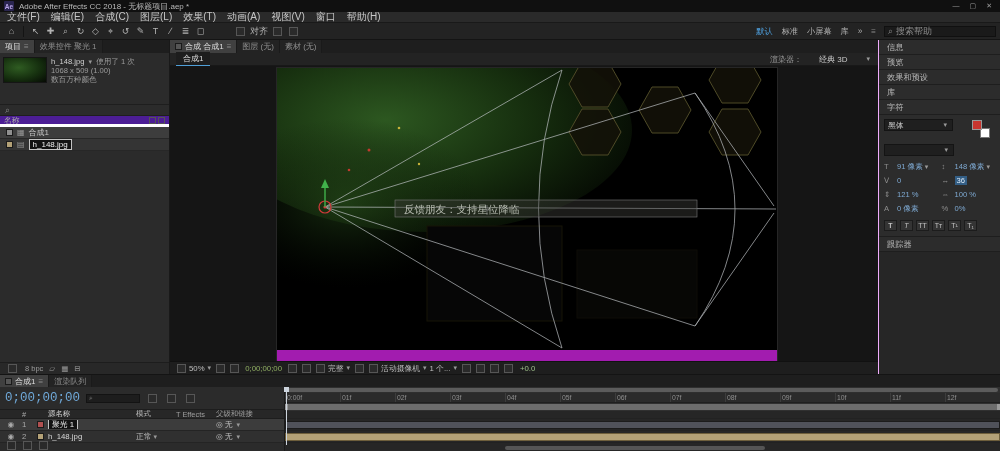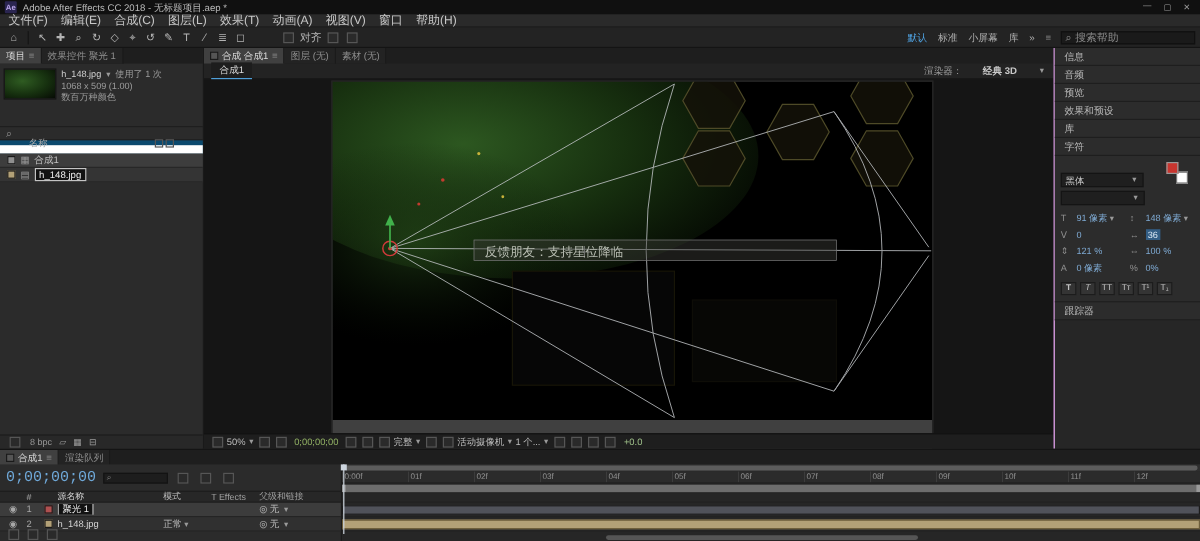--- a/index.html
+++ b/index.html
@@ -28,46 +28,46 @@
   .tabsrow{height:13px;background:#1e1e1e;display:flex;align-items:stretch;font-size:8px}
   .tab{display:flex;align-items:center;gap:3px;padding:0 5px;color:#8f8f8f;background:#232323;border-right:1px solid #1a1a1a}
   .tab.active{background:#404040;color:#dcdcdc}
   .grip{color:#8a8a8a;font-size:8px}
   .preview{display:flex;gap:4px;padding:4px 3px}
   .thumb{width:44px;height:26px;flex:none;border:1px solid #151515;background:
      radial-gradient(ellipse at 35% 40%, #2f5c22 0%, #16300f 55%, #060a04 100%)}
   .meta{font-size:7.6px;line-height:9px;color:#9c9c9c}
   .meta .fname{color:#d0d0d0}
   .searchrow{height:12px;border-top:1px solid #1e1e1e;border-bottom:1px solid #1e1e1e;display:flex;align-items:center;padding:0 5px;color:#8a8a8a;margin-top:16px}
-  .listhdr{height:11px;background:#0c4a6e;border-bottom:7px solid #ffffff;display:flex;align-items:center;padding:0 24px;color:#a8a8a8;font-size:7.8px}
+  .listhdr{height:11px;background:#4c1d95;border-bottom:3px solid #ffffff;display:flex;align-items:center;padding:0 4px;color:#a8a8a8;font-size:7.8px}
   .hdricons{margin-left:auto;display:flex;gap:2px}
   .hdricons i{width:7px;height:7px;border:1px solid #555;display:block}
   .prow{height:12px;display:flex;align-items:center;gap:4px;padding:0 6px;font-size:8px;border-bottom:1px solid #272727}
   .prow.sel{background:#3d3d3d}
   .prow.sel2{background:#343434}
   .chip{width:7px;height:7px;flex:none;border:1px solid #1a1a1a}
   .typeicon{color:#9a9a9a;font-size:8px}
   .renamebox{border:1px solid #c4c4c4;background:#121212;color:#ececec;padding:0 3px;line-height:9px}
   .projfooter{position:absolute;bottom:0;left:0;right:0;height:12px;border-top:1px solid #1d1d1d;display:flex;align-items:center;gap:6px;padding:0 6px;color:#9a9a9a;font-size:7.5px;background:#282828}
   
   #center-panel{left:170px;top:40px;width:708px;height:334px;background:#222}
   .subrow{height:13px;background:#232323;border-bottom:1px solid #181818;display:flex;align-items:center;padding:0 6px;font-size:8px}
   .comptab{background:#1d1d1d;border-bottom:2px solid #4f9fd8;color:#ddd;padding:1px 7px}
   .renderer{margin-left:auto;display:flex;align-items:center;gap:17px;color:#9a9a9a}
-  .renderer b{color:#c9c9c9;font-weight:bold}
+  .renderer b{color:#c9c9c9;font-weight:normal}
   .canvasarea{position:absolute;left:0;right:0;top:26px;bottom:13px;background:#151515}
-  .stage{position:absolute;left:107px;top:2px;width:500px;height:356px;background:#404040;outline:1px solid #262626}
+  .stage{position:absolute;left:107px;top:2px;width:500px;height:356px;background:#a21caf;outline:1px solid #262626}
   .vctrl{position:absolute;left:0;right:0;bottom:0;height:13px;background:#1e1e1e;border-top:1px solid #111;display:flex;align-items:center;padding:0 5px;font-size:7.8px;color:#bdbdbd;gap:1px}
   .vtime{color:#8fae62;margin:0 3px}
   .vexp{color:#9fc08a;margin-left:4px}
   
   #right-sidebar{left:878px;top:40px;width:122px;height:334px;background:#262626;border-left:1px solid #f0abfc}
   .shdr{height:15px;background:#2c2c2c;border-bottom:1px solid #1e1e1e;display:flex;align-items:center;padding:0 8px;color:#b9b9b9;font-size:8.2px}
   .charbody{background:#2c2c2c;border-bottom:1px solid #1e1e1e;padding:4px 5px 5px}
-  .fontrow{display:flex;align-items:flex-end;gap:16px;margin-bottom:3px}
+  .fontrow{display:flex;align-items:flex-start;gap:16px;margin-bottom:3px}
   .selbox{width:70px;height:12px;background:#1f1f1f;border:1px solid #141414;display:flex;align-items:center;padding:0 3px;color:#cfcfcf;font-size:7.8px}
   .selbox .caret{margin-left:auto}
   .sw{position:relative;width:26px;height:22px;flex:none}
   .sw .b1{position:absolute;left:11px;top:9px;width:10px;height:10px;background:#fff;border:1px solid #777}
   .sw .b2{position:absolute;left:3px;top:1px;width:10px;height:10px;background:#c8352f;border:1px solid #999}
   .cgrid{display:grid;grid-template-columns:1fr 1fr;gap:1px 4px;margin-top:4px}
   .cc{display:flex;align-items:center;height:13px;font-size:7.6px}
   .cc .gi{width:13px;color:#8e8e8e;flex:none}
   .cc .gv{color:#7ea9d2}
   .cc .gv.hl{background:#335e85;color:#dce9f5;padding:0 2px}
@@ -324,23 +324,20 @@
       <span class="ibox"></span>
       <span class="vexp">+0.0</span>
     </div>
   </div>
 
   <div id="right-sidebar" class="abs">
     <div class="shdr">
         <span>信息</span>
       </div>
     <div class="shdr">
-        <span>音频</span>
-      </div>
-    <div class="shdr">
         <span>预览</span>
       </div>
     <div class="shdr">
         <span>效果和预设</span>
       </div>
     <div class="shdr">
         <span>库</span>
       </div>
     <div class="shdr">
         <span>字符</span>

